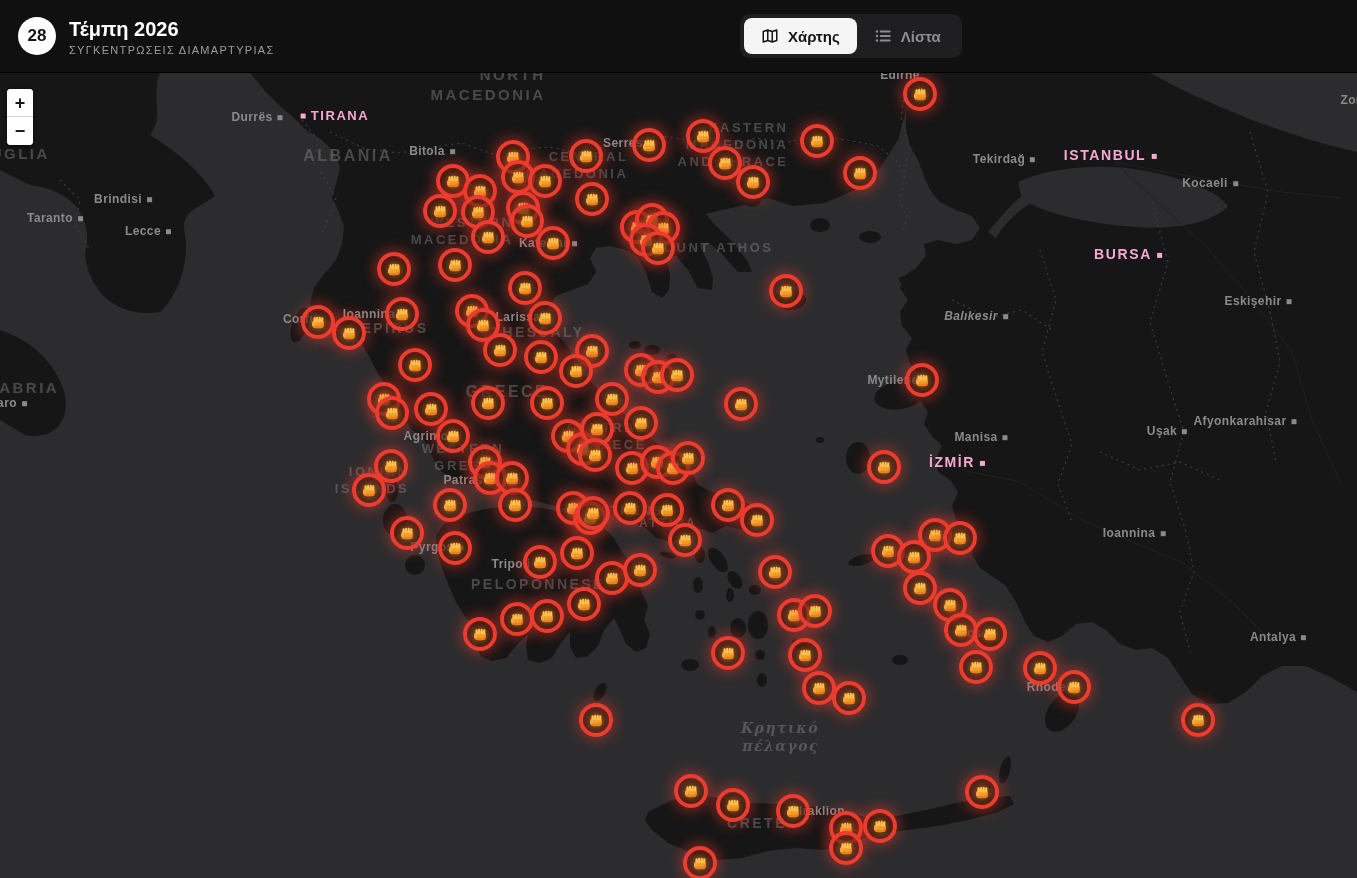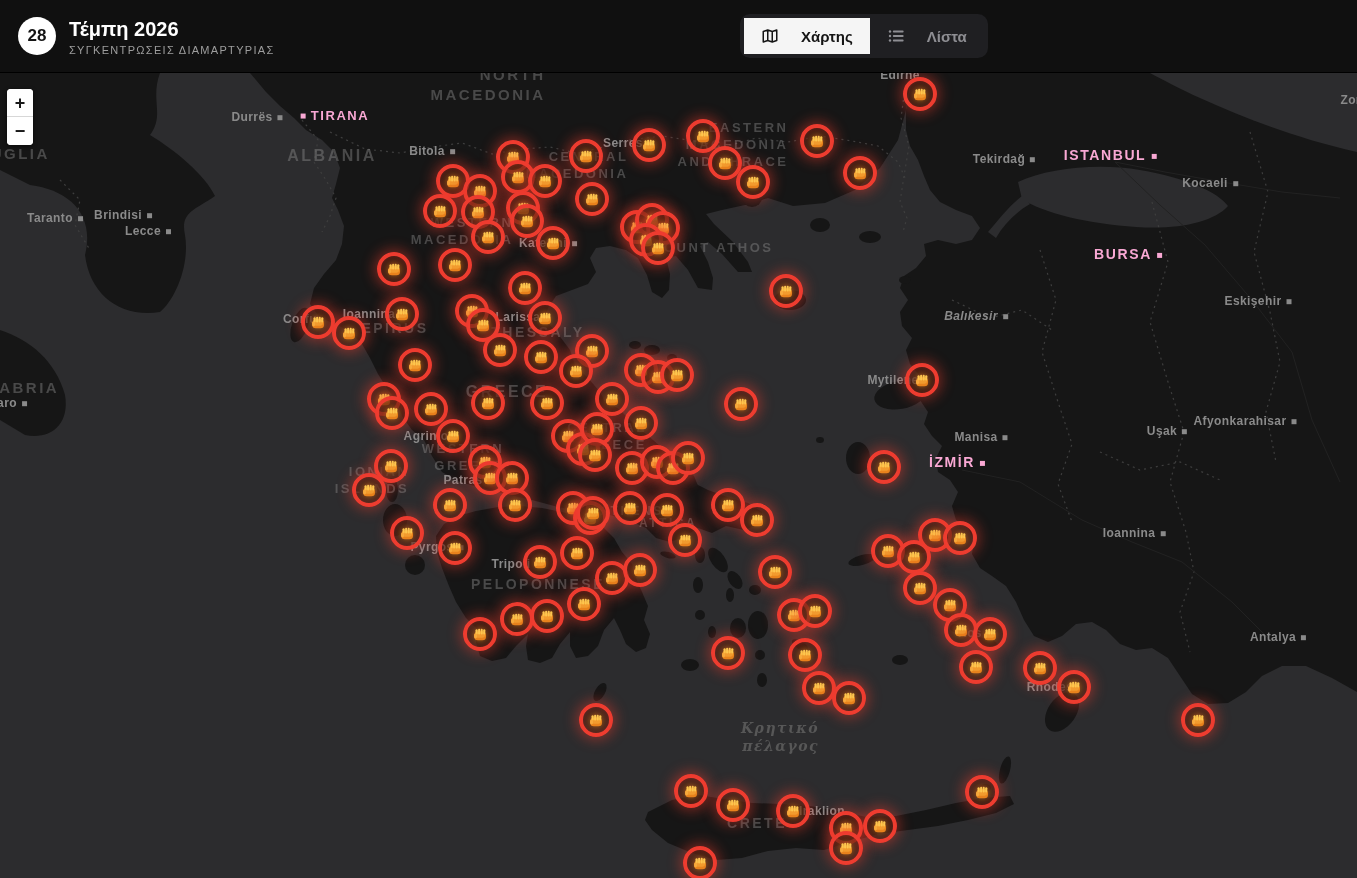--- a/index.html
+++ b/index.html
@@ -35,22 +35,22 @@
          z-index:50;display:flex;align-items:center;border-bottom:1px solid #000;}
   .badge{width:38px;height:38px;border-radius:50%;background:#fff;color:#141414;
          font-size:17px;font-weight:700;display:flex;align-items:center;
          justify-content:center;margin-left:18px;flex:0 0 auto;}
   .titles{margin-left:13px;}
   .titles h1{margin:0;font-size:20px;line-height:24px;color:#fff;font-weight:700;}
   .subtitle{font-size:11px;color:#9e9e9e;letter-spacing:1.3px;margin-top:3px;font-weight:400;}
 
   .toggle{position:absolute;left:740px;top:14px;height:44px;background:#1f1f22;
           border-radius:10px;display:flex;align-items:center;padding:0 4px;}
-  .toggle button{display:flex;align-items:center;gap:22px;height:36px;padding:0 17px;
-          border:none;border-radius:0;background:transparent;color:#8e8e93;
+  .toggle button{display:flex;align-items:center;gap:9px;height:36px;padding:0 17px;
+          border:none;border-radius:8px;background:transparent;color:#8e8e93;
           font-family:inherit;font-size:15px;font-weight:600;cursor:pointer;}
   .toggle button.active{background:#f5f5f5;color:#141414;}
   .toggle button svg{width:18px;height:18px;}
 
   
   .zoomctl{position:absolute;left:7px;top:89px;width:26px;background:#fff;
            border-radius:4px;box-shadow:0 1px 4px rgba(0,0,0,.6);z-index:40;
            display:flex;flex-direction:column;overflow:hidden;}
   .zoomctl button{width:26px;height:28px;border:none;background:#fff;color:#1a1a1a;
            font-size:18px;font-weight:700;line-height:26px;cursor:pointer;padding:0;
@@ -167,21 +167,21 @@
     </g>
     <g fill="none" style="stroke:var(--road,#222222)" stroke-width="1">
       <path d="M1115,162 L1160,205 L1205,245 L1252,300 L1292,352 L1312,420 L1340,482"></path>
       <path d="M1115,162 L1165,172 L1222,182 L1282,192 L1340,198"></path>
       <path d="M962,470 L1020,482 L1082,520 L1132,542 L1182,562 L1232,602 L1272,642"></path>
     </g>
   </svg>
   <div id="labels">
       <div class="lbl region" style="left: 488px; top: 84px; font-size: 15px;"><span>NORTH
 MACEDONIA</span></div>
-      <div class="lbl region" style="left: 332px; top: 156px; font-size: 16px;"><span>ALBANIA</span></div>
+      <div class="lbl region" style="left: 348px; top: 156px; font-size: 16px;"><span>ALBANIA</span></div>
       <div class="lbl region" style="left: 14px; top: 154px; font-size: 15px;"><span>PUGLIA</span></div>
       <div class="lbl region" style="left: 10px; top: 388px; font-size: 15px;"><span>CALABRIA</span></div>
       <div class="lbl region" style="left: 577px; top: 166px; font-size: 13px;"><span>CENTRAL
 MACEDONIA</span></div>
       <div class="lbl region" style="left: 733px; top: 145px; font-size: 13px;"><span>EASTERN
 MACEDONIA
 AND THRACE</span></div>
       <div class="lbl region" style="left: 462px; top: 232px; font-size: 13px;"><span>WESTERN
 MACEDONIA</span></div>
       <div class="lbl region" style="left: 712px; top: 248px; font-size: 13px;"><span>MOUNT ATHOS</span></div>
@@ -218,21 +218,21 @@
       <div class="lbl city" style="left: 981px; top: 438px;"><span>Manisa</span><i class="dot"></i></div>
       <div class="lbl city" style="left: 1167px; top: 432px;"><span>Uşak</span><i class="dot"></i></div>
       <div class="lbl city" style="left: 1245px; top: 422px;"><span>Afyonkarahisar</span><i class="dot"></i></div>
       <div class="lbl city" style="left: 1134px; top: 534px;"><span>Ioannina</span><i class="dot"></i></div>
       <div class="lbl city" style="left: 1278px; top: 638px;"><span>Antalya</span><i class="dot"></i></div>
       <div class="lbl city" style="left: 1050px; top: 688px;"><span>Rhodes</span></div>
       <div class="lbl city" style="left: 1004px; top: 160px;"><span>Tekirdağ</span><i class="dot"></i></div>
       <div class="lbl city" style="left: 1210px; top: 184px;"><span>Kocaeli</span><i class="dot"></i></div>
       <div class="lbl city" style="left: 1258px; top: 302px;"><span>Eskişehir</span><i class="dot"></i></div>
       <div class="lbl city" style="left: 976px; top: 317px; font-style: italic;"><span>Balıkesir</span><i class="dot"></i></div>
-      <div class="lbl city" style="left: 123px; top: 200px; margin-top: 16px;"><span>Brindisi</span><i class="dot"></i></div>
+      <div class="lbl city" style="left: 123px; top: 200px;"><span>Brindisi</span><i class="dot"></i></div>
       <div class="lbl city" style="left: 55px; top: 219px;"><span>Taranto</span><i class="dot"></i></div>
       <div class="lbl city" style="left: 148px; top: 232px;"><span>Lecce</span><i class="dot"></i></div>
       <div class="lbl city" style="left: 900px; top: 76px;"><span>Edirne</span></div>
       <div class="lbl city" style="left: 1352px; top: 101px;"><span>Zon</span></div>
       <div class="lbl city" style="left: 970px; top: 634px;"><span>Kos</span></div>
       <div class="lbl city" style="left: 12px; top: 404px;"><span>aro</span><i class="dot"></i></div>
       <div class="lbl sea" style="left: 780px; top: 737px; font-size: 14px;"><span>Κρητικό
 πέλαγος</span></div>
     </div>
   <div id="markers">

